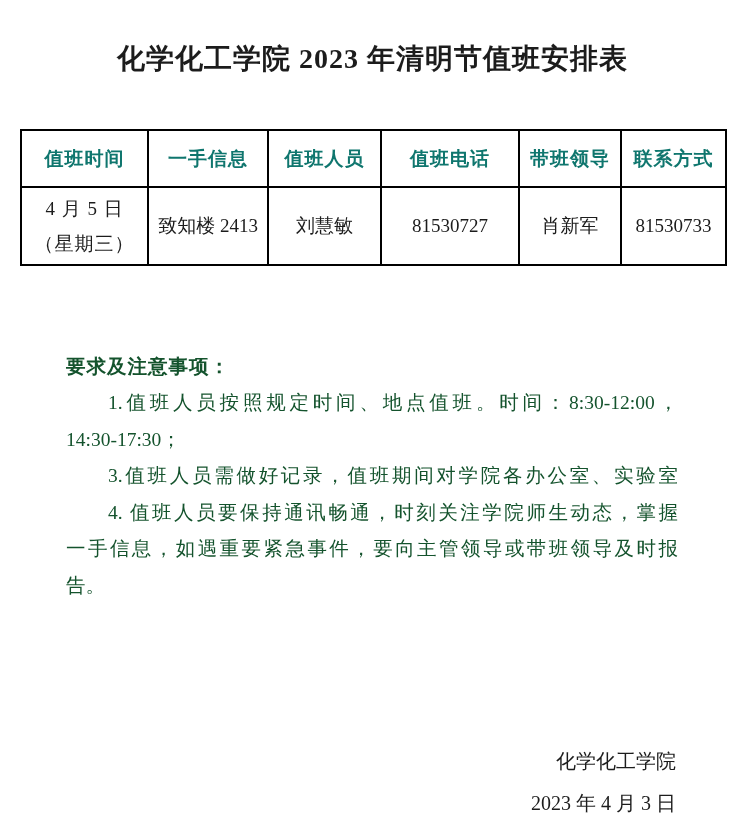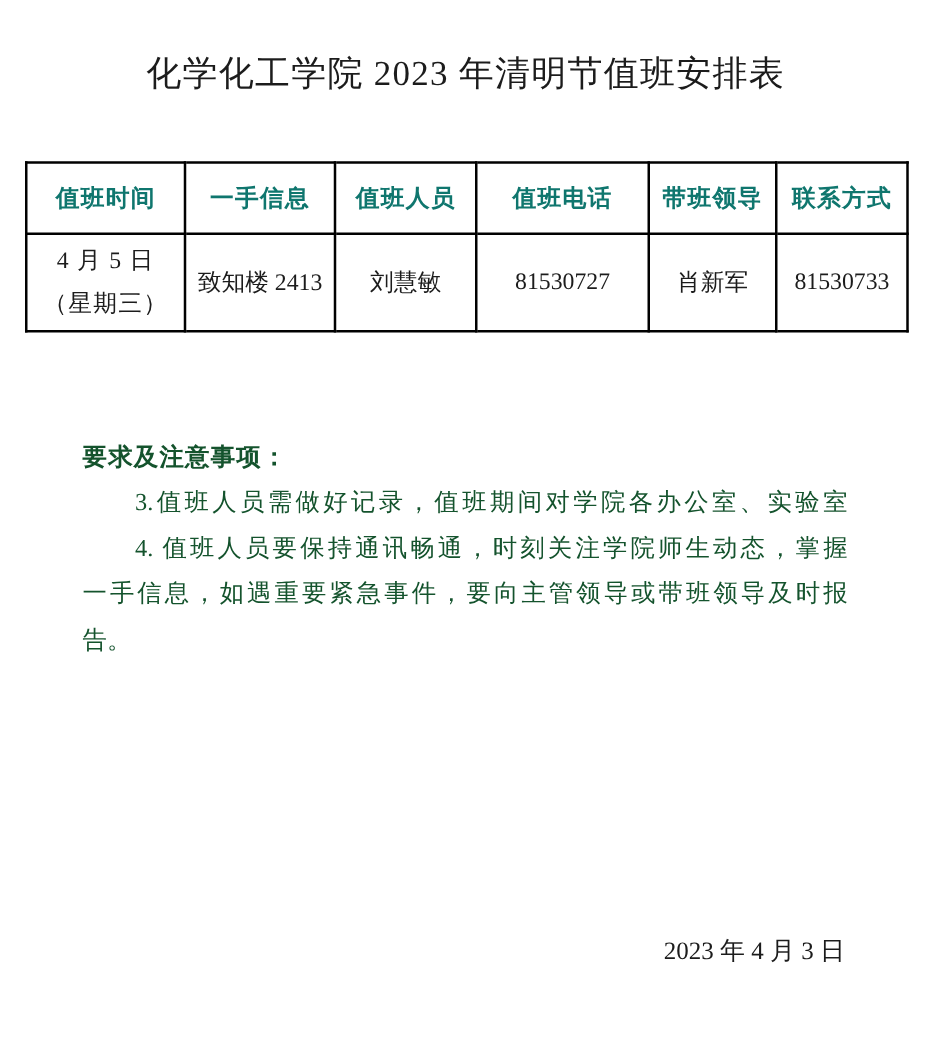--- a/index.html
+++ b/index.html
@@ -19,21 +19,21 @@
 
   
   .title {
     position: absolute;
     top: 40px;
     left: 0;
     width: 745px;
     margin: 0;
     text-align: center;
     font-size: 28px;
-    font-weight: normal;
+    font-weight: bold;
     letter-spacing: 1px;
     color: #1c1c1c;
   }
 
   
   .duty-table {
     position: absolute;
     left: 20px;
     top: 129px;
     width: 705px;
@@ -146,30 +146,35 @@
         <td>81530727</td>
         <td>肖新军</td>
         <td>81530733</td>
       </tr>
     </tbody>
   </table>
 
   <section class="notes">
     <h2 class="notes-heading">要求及注意事项：</h2>
 
+    <p class="note">
+      <span class="ln indent just">1.值班人员按照规定时间、地点值班。时间：8:30-12:00，</span>
+      <span class="ln">14:30-17:30；</span>
+    </p>
 
 
     <p class="note">
       <span class="ln indent just">3.值班人员需做好记录，值班期间对学院各办公室、实验室</span>
     </p>
 
     <p class="note">
       <span class="ln indent just">4. 值班人员要保持通讯畅通，时刻关注学院师生动态，掌握</span>
       <span class="ln just">一手信息，如遇重要紧急事件，要向主管领导或带班领导及时报</span>
       <span class="ln">告。</span>
     </p>
   </section>
 
   <footer class="sign">
+    <div>化学化工学院</div>
     <div>2023 年 4 月 3 日</div>
   </footer>
 
 </div>
 
 </body></html>

